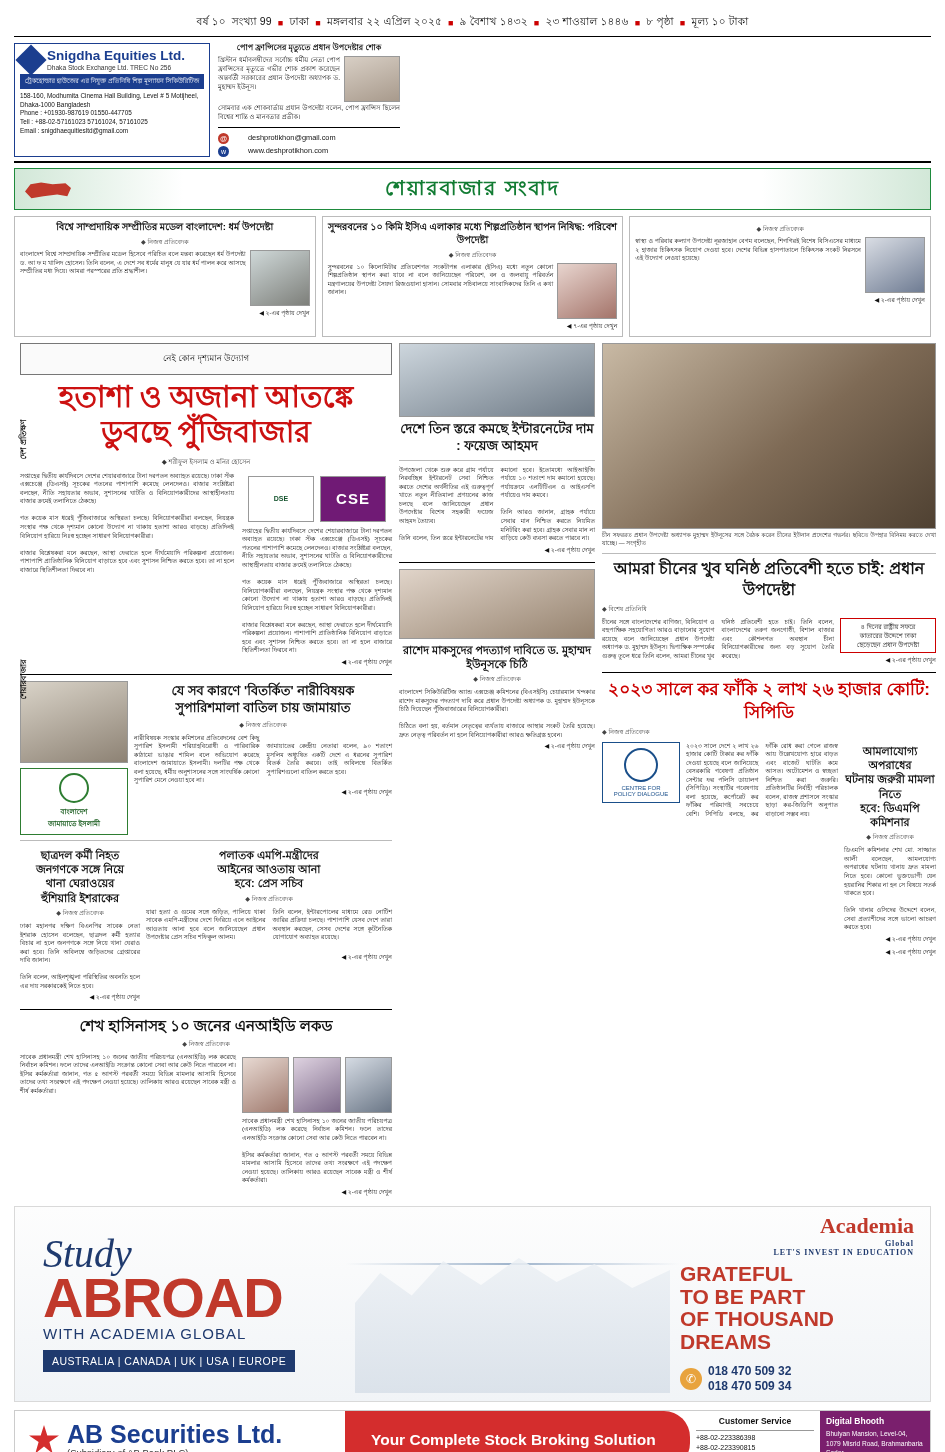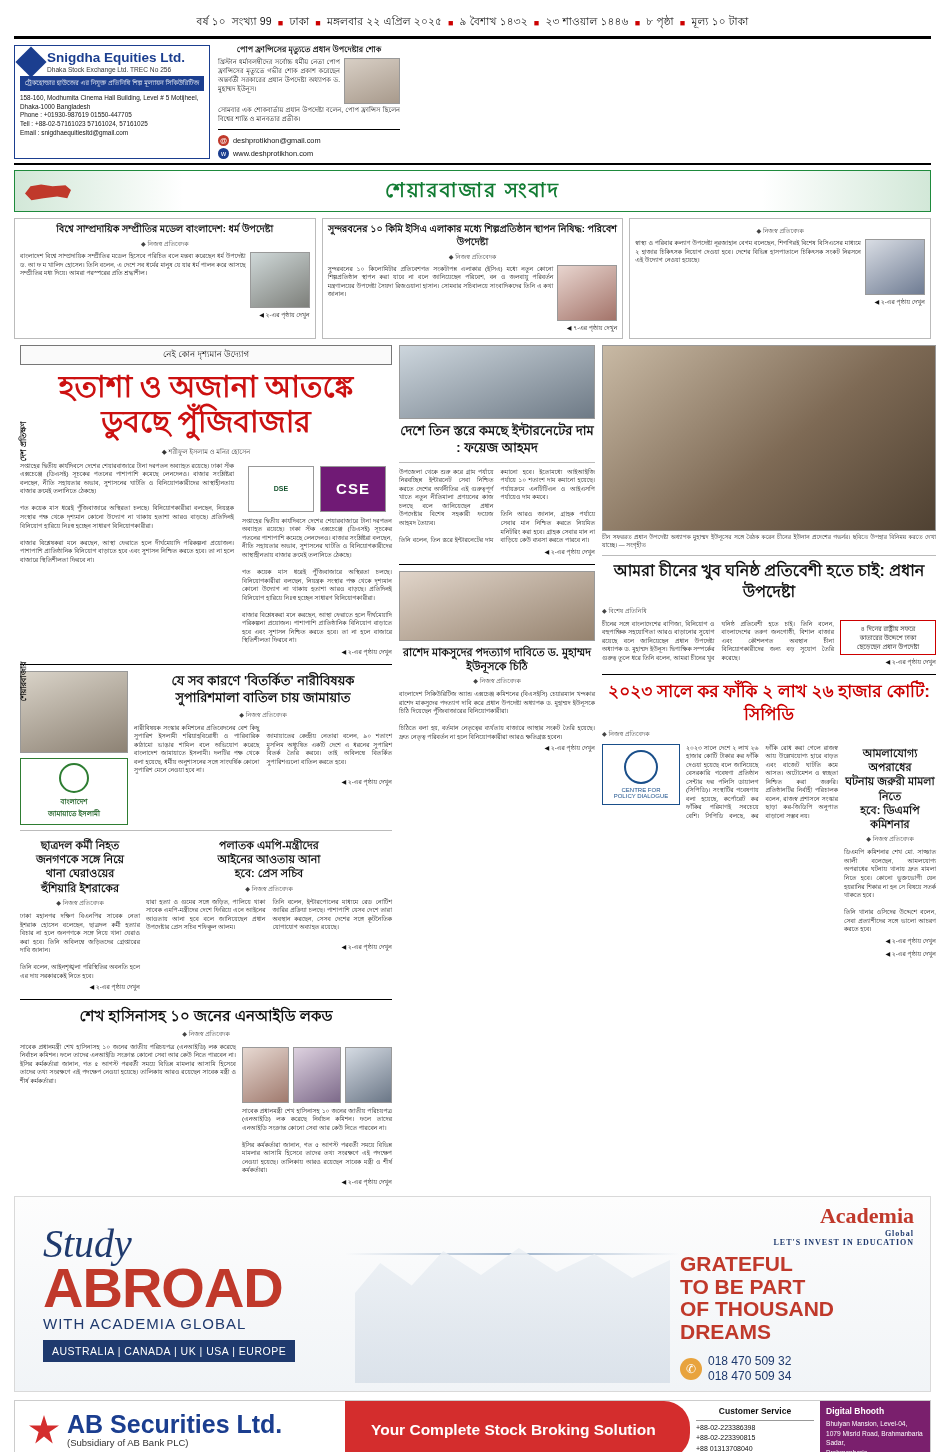--- a/index.html
+++ b/index.html
@@ -10,21 +10,21 @@
     font-family: "Liberation Sans", sans-serif;
     color: #111;
     overflow: hidden;
   }
   .page { width:945px; height:1452px; padding:10px 14px; position:relative; }
 
   
   .dateline {
     display:flex; justify-content:center; align-items:center; gap:6px;
     font-size:10.5px; letter-spacing:.2px; padding:4px 0 5px;
-    border-bottom:3px solid #000000;
+    border-bottom:1px solid #000000;
   }
   .dateline span { white-space:nowrap; }
   .dot { color:#c00; font-size:9px; }
 
   .masthead {
     display:flex; align-items:stretch; gap:8px;
     padding:6px 0 4px; border-bottom:2px solid #000;
   }
   .mh-left { width:196px; border:1px solid #1b3e8f; padding:4px 5px; }
   .mh-left .logo-row { display:flex; align-items:center; gap:5px; }
@@ -42,21 +42,21 @@
     font-family:"Liberation Serif", serif; margin-top:-2px;
   }
   .mh-center .eng { font-size:14px; font-family:"Liberation Serif", serif; margin-top:-4px; }
 
   .mh-right { width:182px; font-size:6.6px; line-height:1.35; }
   .mh-right .pope-head { font-size:8px; font-weight:bold; text-align:center; line-height:1.3; }
   .mh-right .pope-body { display:flex; gap:4px; margin-top:3px; }
   .mh-right .pope-body p { margin:0; text-align:justify; flex:1; }
   .mh-right .pope-photo { width:56px; height:46px; border:1px solid #999; background:linear-gradient(160deg,#d8cfc5,#a89a8c); flex:0 0 auto; }
   .mh-right .contact { margin-top:5px; border-top:1px solid #000; padding-top:3px; font-size:7.4px; }
-  .mh-right .contact div { display:flex; align-items:center; gap:4px; margin-top:2px; }
+  .mh-right .contact div { display:flex; align-items:flex-start; gap:19px; margin-top:2px; }
   .mh-right .cbullet { width:11px; height:11px; border-radius:50%; background:#c0392b; color:#fff; font-size:7px; text-align:center; line-height:11px; }
   .mh-right .cbullet.blue { background:#1b3e8f; }
 
   
   .greenband {
     margin-top:5px; border:1px solid #1e8a3c; height:42px;
     display:flex; align-items:center; justify-content:center; position:relative;
     background:#fff;
   }
   .greenband .txt { font-size:20px; font-weight:bold; color:#127c33; letter-spacing:2px; }
@@ -86,21 +86,21 @@
     position:absolute; top:90px; left:-28px; width:74px;
     transform:rotate(-90deg); font-size:8px; font-weight:bold; text-align:center;
   }
   .rail .vtext2 { top:330px; }
 
   .cols { flex:1; display:flex; gap:7px; }
   .colA { width:372px; }
   .colB { width:196px; }
   .colC { width:334px; }
 
-  .kicker { border:1px solid #777; text-align:center; font-size:8.5px; padding:2px; margin-bottom:4px; background:#fafafa; }
+  .kicker { border:1px solid #777; text-align:center; font-size:8.5px; padding:8px; margin-bottom:4px; background:#fafafa; }
   .headline-red {
     color:#cc1111; font-size:30px; font-weight:bold; line-height:1.18; text-align:center;
     font-family:"Liberation Serif", serif; margin:2px 0 6px;
   }
   .byline { font-size:6.6px; text-align:center; color:#333; margin-bottom:4px; }
   .logos-row { display:flex; gap:6px; justify-content:center; margin:4px 0 5px; }
   .logo-box { width:66px; height:46px; border:1px solid #999; display:flex; align-items:center; justify-content:center; font-size:7px; font-weight:bold; }
   .logo-dse { background:#fff; color:#14532d; }
   .logo-cse { background:#701a75; color:#fff; font-size:15px; letter-spacing:1px; }
   .txt2 { column-count:2; column-gap:7px; font-size:6.1px; line-height:1.4; text-align:justify; }
@@ -153,21 +153,21 @@
     clip-path: polygon(0 40%,8% 20%,18% 35%,28% 12%,40% 28%,52% 10%,64% 26%,76% 14%,88% 30%,100% 18%,100% 100%,0 100%);
     opacity:.85;
   }
   .ad-academia .plane { position:absolute; left:0; top:56px; width:100%; height:2px; background:linear-gradient(90deg,transparent,#9fb4cc,transparent); }
   .ad-academia .right { width:250px; padding-right:16px; }
   .ad-academia .brand { text-align:right; font-size:22px; font-weight:bold; color:#c0392b; font-family:"Liberation Serif", serif; }
   .ad-academia .brand small { display:block; font-size:8px; color:#1f3a6e; letter-spacing:1px; }
   .ad-academia .grateful { font-size:21px; font-weight:bold; color:#c0392b; line-height:1.08; margin-top:6px; }
   .ad-academia .phones { margin-top:10px; display:flex; align-items:center; gap:6px; justify-content:flex-start; }
   .ad-academia .pcirc { width:22px; height:22px; border-radius:50%; background:#e8a33d; color:#fff; font-size:12px; text-align:center; line-height:22px; }
-  .ad-academia .pnum { font-size:12px; font-weight:normal; color:#1f3a6e; line-height:1.3; }
+  .ad-academia .pnum { font-size:12px; font-weight:bold; color:#1f3a6e; line-height:1.3; }
 
   
   .ad-ab { margin-top:8px; border:1px solid #ccc; }
   .ab-top { display:flex; align-items:stretch; height:58px; }
   .ab-logo { width:330px; display:flex; align-items:center; gap:8px; padding-left:14px; }
   .ab-mark { width:30px; height:30px; background:#d42d2d;
      clip-path: polygon(50% 0,61% 35%,100% 35%,68% 57%,79% 95%,50% 72%,21% 95%,32% 57%,0 35%,39% 35%); }
   .ab-name { font-size:25px; font-weight:bold; color:#1b3e8f; line-height:1; }
   .ab-sub { font-size:9.5px; color:#333; }
   .ab-red { flex:1; background:#d42d2d; color:#fff; display:flex; align-items:center; padding-left:26px;

